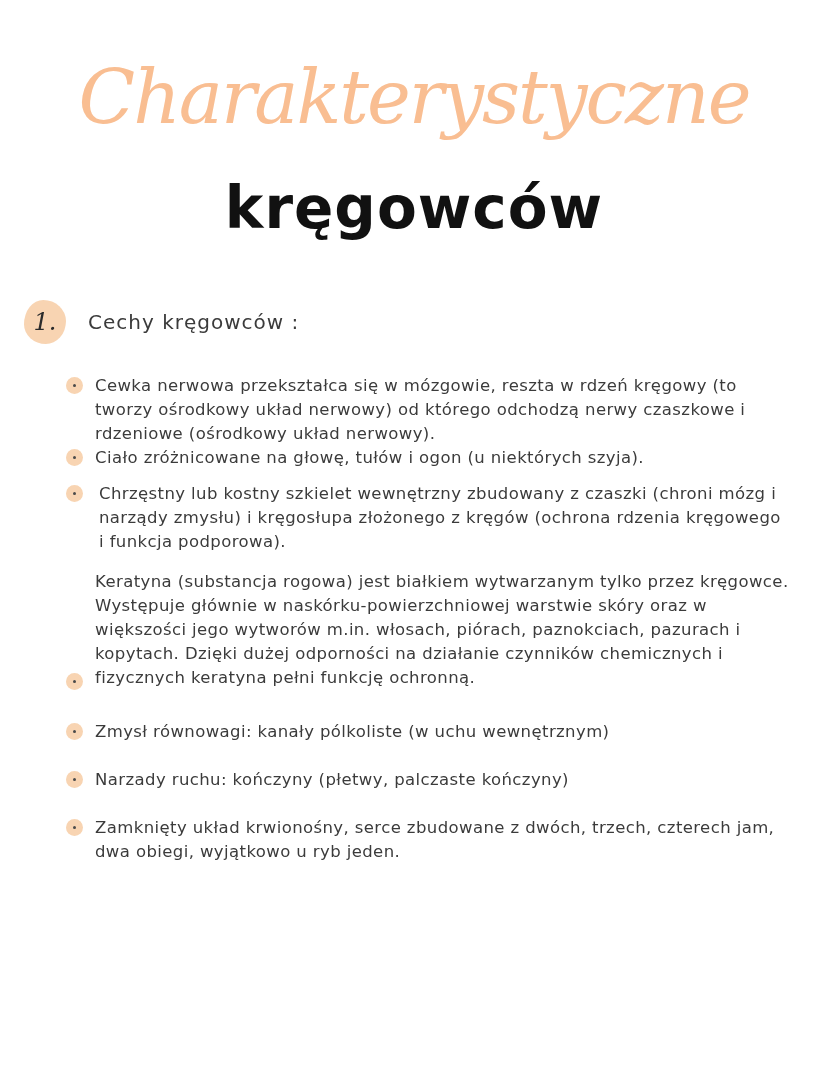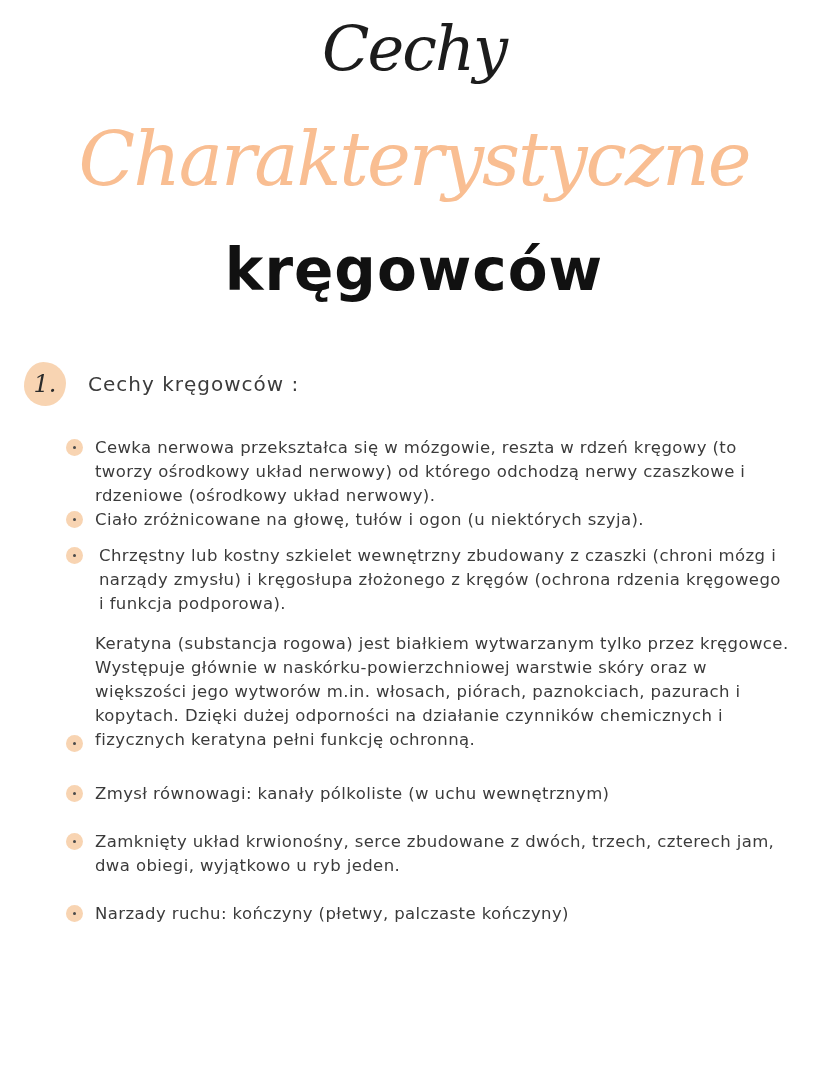--- a/index.html
+++ b/index.html
@@ -117,21 +117,20 @@
   .gap-md{margin-top:16px;align-items:flex-end;}
   .gap-lg{margin-top:30px;}
   .gap-xl{margin-top:24px;}
 </style>
 </head>
 <body>
 
 <div class="page">
 
   <div class="header">
-    <div class="title-script-black">Cechy</div>
     <div class="title-script-orange">Charakterystyczne</div>
     <div class="title-bold">kręgowców</div>
   </div>
 
   <div class="section-heading">
     <span class="number-blob">1.</span>
     <span class="heading-text">Cechy kręgowców :</span>
   </div>
 
   <ul class="bullets">
@@ -150,21 +149,21 @@
     <li class="bullet gap-md">
       <span class="dot"></span>
       <span>Keratyna (substancja rogowa) jest białkiem wytwarzanym tylko przez kręgowce. Występuje głównie w naskórku-powierzchniowej warstwie skóry oraz w większości jego wytworów m.in. włosach, piórach, paznokciach, pazurach i kopytach. Dzięki dużej odporności na działanie czynników chemicznych i fizycznych keratyna pełni funkcję ochronną.</span>
     </li>
     <li class="bullet gap-lg">
       <span class="dot"></span>
       <span>Zmysł równowagi: kanały pólkoliste (w uchu wewnętrznym)</span>
     </li>
     <li class="bullet gap-xl">
       <span class="dot"></span>
-      <span>Zamknięty układ krwionośny, serce zbudowane z dwóch, trzech, czterech jam, dwa obiegi, wyjątkowo u ryb jeden.</span>
+      <span>Narzady ruchu: kończyny (płetwy, palczaste kończyny)</span>
     </li>
     <li class="bullet gap-xl">
       <span class="dot"></span>
-      <span>Narzady ruchu: kończyny (płetwy, palczaste kończyny)</span>
+      <span>Zamknięty układ krwionośny, serce zbudowane z dwóch, trzech, czterech jam, dwa obiegi, wyjątkowo u ryb jeden.</span>
     </li>
   </ul>
 
 </div>
 
 </body></html>

